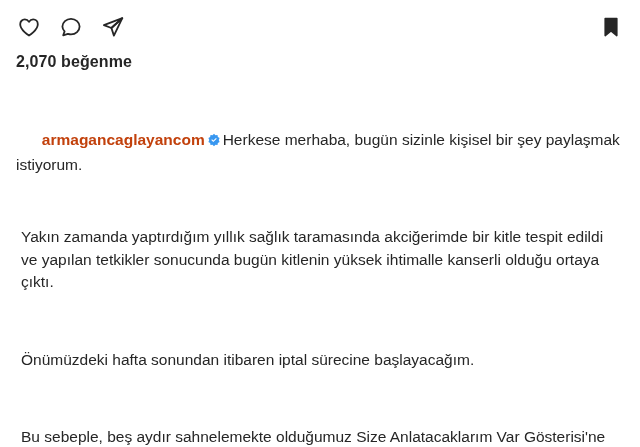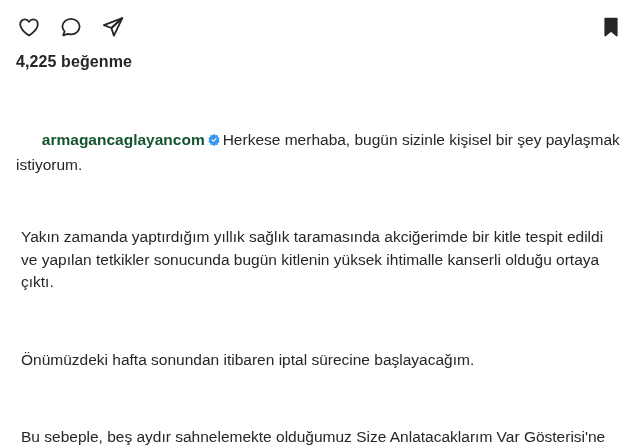--- a/index.html
+++ b/index.html
@@ -56,21 +56,21 @@
   }
   .caption {
     font-size: 15.5px;
     line-height: 22.5px;
     color: #262626;
     word-wrap: break-word;
     white-space: pre-wrap;
   }
   .username {
     font-weight: bold;
-    color: #14532d;
+    color: #c2410c;
     text-decoration: none;
     cursor: pointer;
   }
   .verified {
     display: inline-block;
     vertical-align: -2px;
     margin-left: 2px;
     margin-right: 2px;
   }
   .para {
@@ -107,21 +107,21 @@
     </div>
     <div class="action-right">
       <span class="icon-btn" title="save">
         <svg width="24" height="24" viewBox="0 0 24 24" fill="#262626" stroke="#262626" stroke-width="1.6" stroke-linejoin="round">
           <path d="M6.2 3.6 H17.8 V20.6 L12 15.8 L6.2 20.6 Z"></path>
         </svg>
       </span>
     </div>
   </div>
 
-  <div class="likes">4,225 beğenme</div>
+  <div class="likes">2,070 beğenme</div>
 
   <div class="caption">
     <span class="inline-first">
       <a class="username" href="#">armagancaglayancom</a><span class="verified"><svg width="14" height="14" viewBox="0 0 24 24">
             <path fill="#3897f0" d="M12 1.4 L14.5 3.9 L18 3.4 L18.6 6.9 L21.6 8.7 L20.1 12 L21.6 15.3 L18.6 17.1 L18 20.6 L14.5 20.1 L12 22.6 L9.5 20.1 L6 20.6 L5.4 17.1 L2.4 15.3 L3.9 12 L2.4 8.7 L5.4 6.9 L6 3.4 L9.5 3.9 Z"></path>
             <path fill="#ffffff" d="M10.8 15.6 L7.3 12.1 L8.6 10.8 L10.8 13.0 L15.4 8.4 L16.7 9.7 Z"></path>
           </svg></span><span>Herkese merhaba, bugün sizinle kişisel bir şey paylaşmak istiyorum.</span>
     </span>
     <span class="para">Yakın zamanda yaptırdığım yıllık sağlık taramasında akciğerimde bir kitle tespit edildi ve yapılan tetkikler sonucunda bugün kitlenin yüksek ihtimalle kanserli olduğu ortaya çıktı.</span>
     <span class="para">Önümüzdeki hafta sonundan itibaren iptal sürecine başlayacağım.</span>

